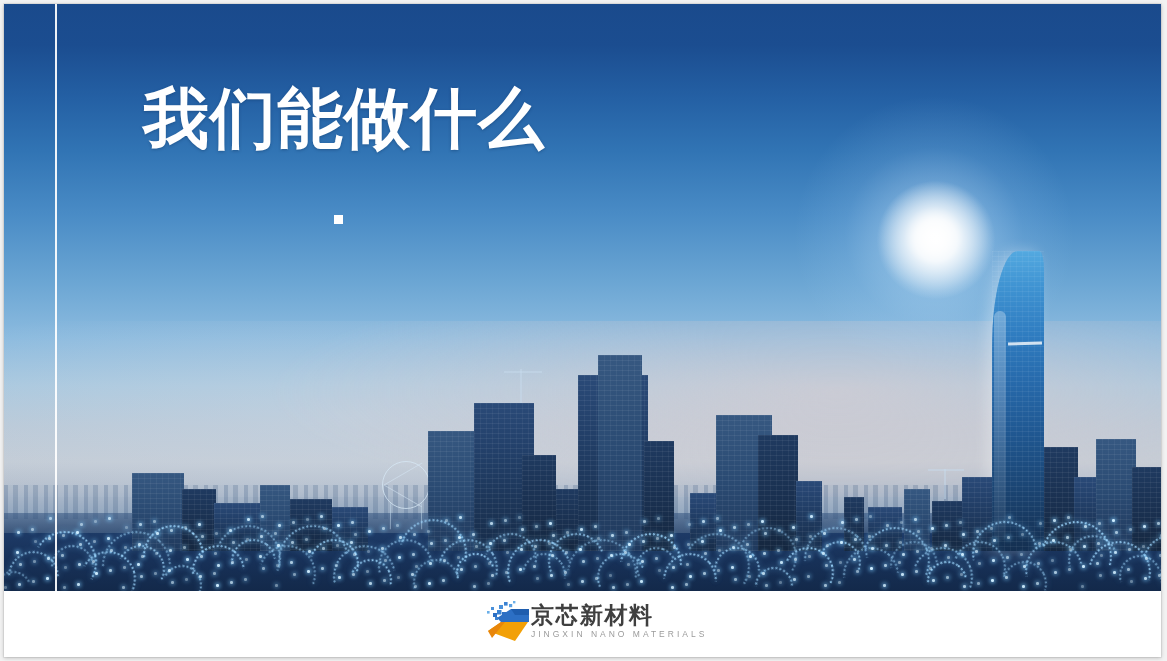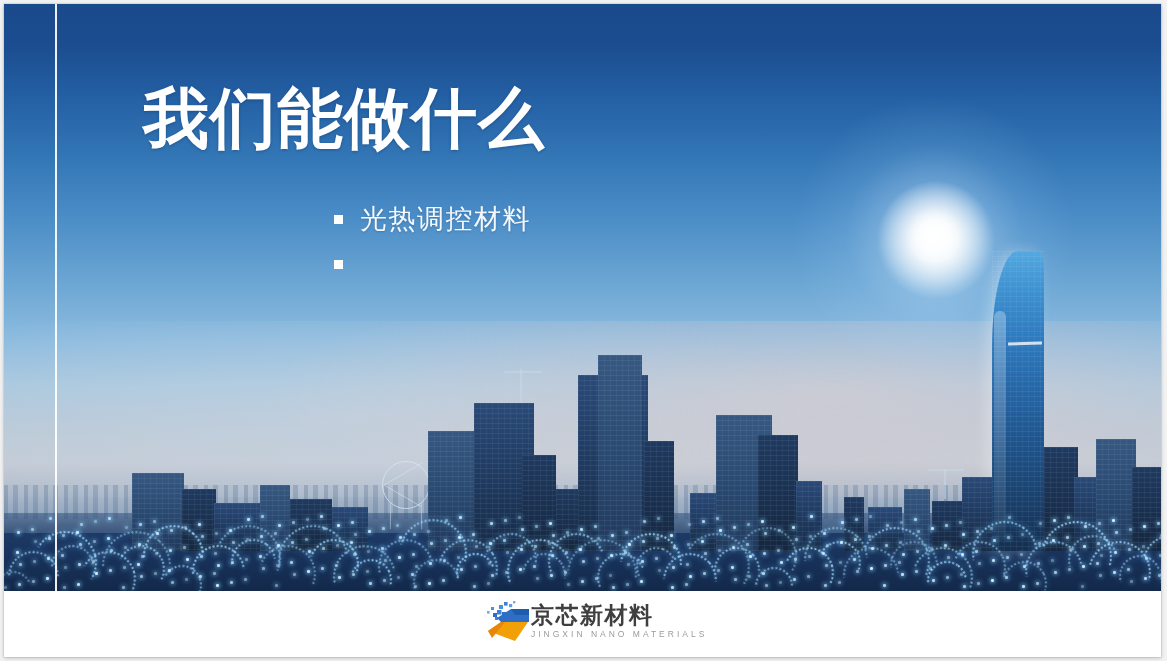--- a/index.html
+++ b/index.html
@@ -796,24 +796,20 @@
         <span class="dot" style="left: 894px; bottom: 27px; opacity: 0.57;"></span>
       </div>
 
     <div id="vline"></div>
 
     <div id="title">我们能做什么</div>
 
     <div id="bullets">
       <div class="bullet-row">
         <span class="bullet-mark"></span>
-        <span class="bullet-text">光热调控材料</span>
-      </div>
-      <div class="bullet-row">
-        <span class="bullet-mark"></span>
       </div>
     </div>
   </div>
 
   <div id="footer">
     <div id="logo">
       <span class="logo-mark">
         <svg width="46" height="44" viewBox="0 0 46 44" xmlns="http://www.w3.org/2000/svg">
 
           <polygon points="3,31 16,22 43,22 30,41" fill="#F2A007"></polygon>

